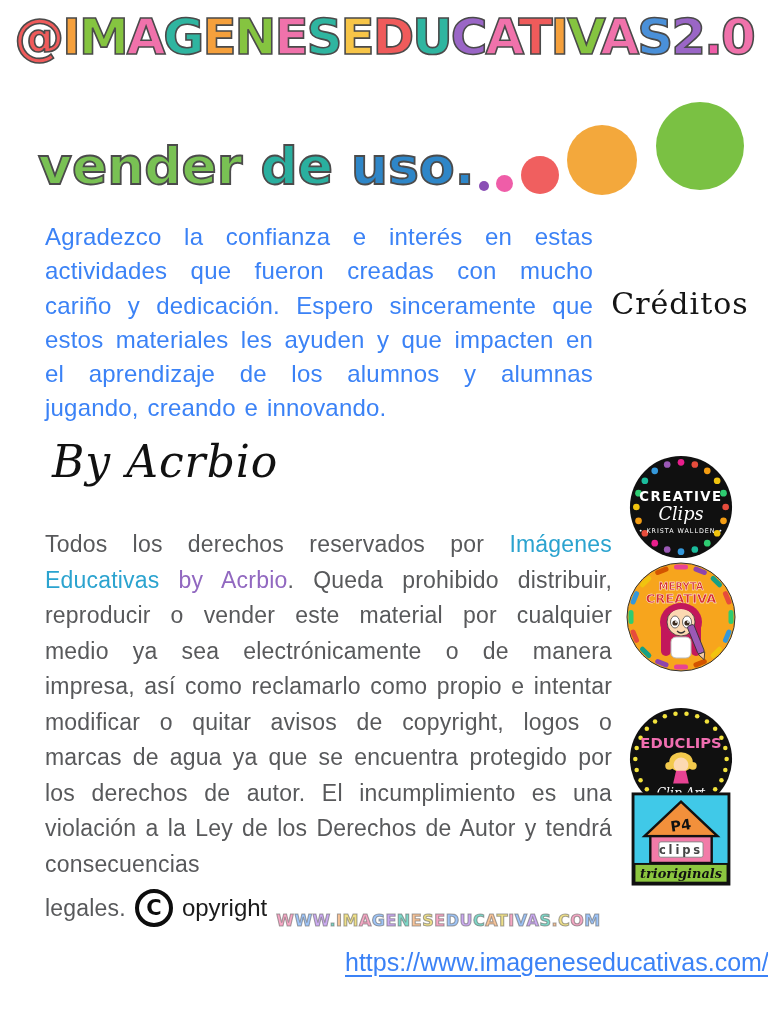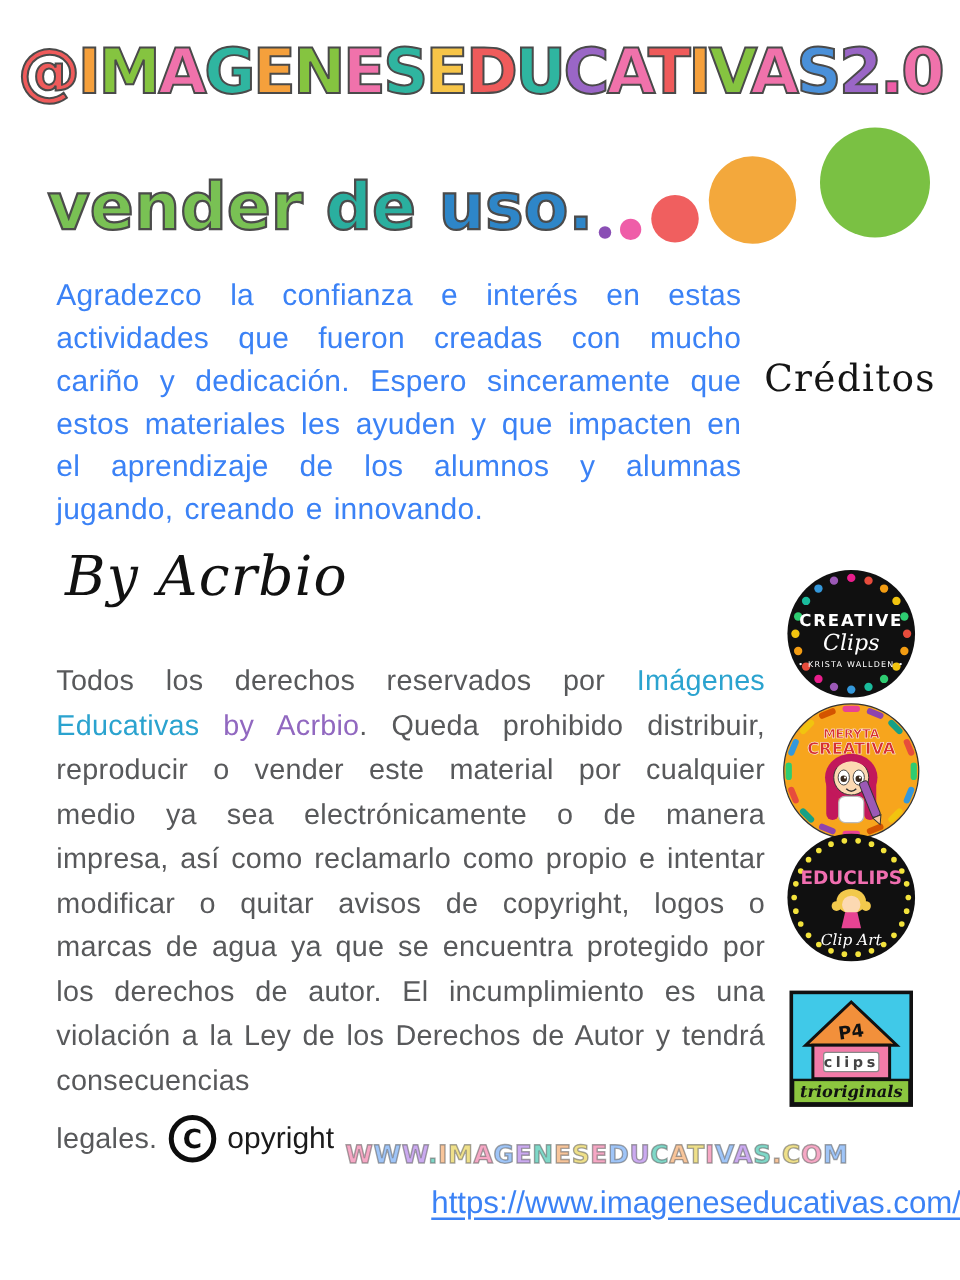--- a/index.html
+++ b/index.html
@@ -2,21 +2,21 @@
 <html><head>
 <meta charset="utf-8">
 <style>
   html,body{margin:0;padding:0;background:#e9e9e9;}
   .page{position:relative;width:768px;height:1024px;background:#ffffff;margin:0 auto;
         overflow:hidden;font-family:"Liberation Sans",sans-serif;}
 
   
   .handle{position:absolute;top:8px;left:0;right:0;text-align:center;
           font-family:"DejaVu Sans",sans-serif;font-weight:bold;font-size:50px;
-          letter-spacing:-2px;white-space:nowrap;margin-top:20px;}
+          letter-spacing:-2px;white-space:nowrap;}
   .handle span{-webkit-text-stroke:1.6px #4a4a4a;}
 
   
   .title-line{position:absolute;font-family:"DejaVu Sans",sans-serif;font-weight:bold;
               font-size:52px;letter-spacing:0;white-space:nowrap;}
   .title-line span{-webkit-text-stroke:1.8px #4b4b4b;}
   #titleLine1{left:92px;top:80px;}
   #titleLine2{left:38px;top:136px;}
   .decor-dot{position:absolute;border-radius:50%;}
 
@@ -42,21 +42,21 @@
   .t-script{font-family:"DejaVu Serif",serif;font-style:italic;}
 
   
   .copyrow{position:absolute;left:45px;top:886px;display:flex;align-items:center;
            gap:9px;white-space:nowrap;}
   .copy-legales{font-size:23px;color:#58595b;letter-spacing:.2px;}
   .copy-c{display:inline-flex;align-items:center;justify-content:center;
           width:30px;height:30px;border:4px solid #0d0d0d;border-radius:50%;
           font-family:"DejaVu Sans",sans-serif;font-weight:bold;font-size:21px;color:#0d0d0d;}
   .copy-word{font-size:24px;color:#1a1a1a;}
-  .site-url{font-family:"DejaVu Sans",sans-serif;font-weight:bold;font-size:20px;
+  .site-url{font-family:"DejaVu Sans",sans-serif;font-weight:bold;font-size:16px;
             letter-spacing:.5px;margin-top:25px;}
   .site-url span{-webkit-text-stroke:1.1px rgba(95,95,95,.55);}
 
   
   .subscribe{position:absolute;left:42px;top:938px;font-size:37px;color:#101010;
              letter-spacing:1px;}
   .weblink{position:absolute;left:345px;top:948px;font-size:25px;color:#3b82f6;
            text-decoration:underline;text-underline-offset:4px;cursor:pointer;}
 </style>
 </head>
@@ -149,21 +149,21 @@
       <circle cx="64" cy="62" r="0.9" fill="#fff"></circle>
       <path d="M53,71 Q57,75 61,71" fill="none" stroke="#333" stroke-width="1.2"></path>
       <rect x="47" y="77" width="20" height="21" rx="5" fill="#ffffff" stroke="#bbb" stroke-width="1"></rect>
       <g transform="rotate(-22 73 82)">
         <rect x="69.5" y="64" width="7" height="30" rx="2" fill="#9b59b6" stroke="#333" stroke-width="0.8"></rect>
         <polygon points="69.5,94 76.5,94 73,101" fill="#f5cba7" stroke="#333" stroke-width="0.8"></polygon>
       </g>
     </svg>
   </div>
 
-  <div class="logo" style="left:627px;top:664px;">
+  <div class="logo" style="left:627px;top:705px;">
     <svg width="108" height="108" viewBox="0 0 110 110">
       <circle cx="55" cy="55" r="52" fill="#101010"></circle>
       <g id="eduDots">
           <circle cx="101.5" cy="55" r="2.3" fill="#f3e33c"></circle>
           <circle cx="100.14879451031142" cy="66.12817838937144" r="2.3" fill="#f3e33c"></circle>
           <circle cx="96.17370519287425" cy="76.60962750003523" r="2.3" fill="#f3e33c"></circle>
           <circle cx="89.8057497899562" cy="85.83520360819698" r="2.3" fill="#f3e33c"></circle>
           <circle cx="81.41501072299874" cy="93.26874976405503" r="2.3" fill="#f3e33c"></circle>
           <circle cx="71.48912724747791" cy="98.47825528487179" r="2.3" fill="#f3e33c"></circle>
           <circle cx="60.60495563187252" cy="101.16096264555951" r="2.3" fill="#f3e33c"></circle>

